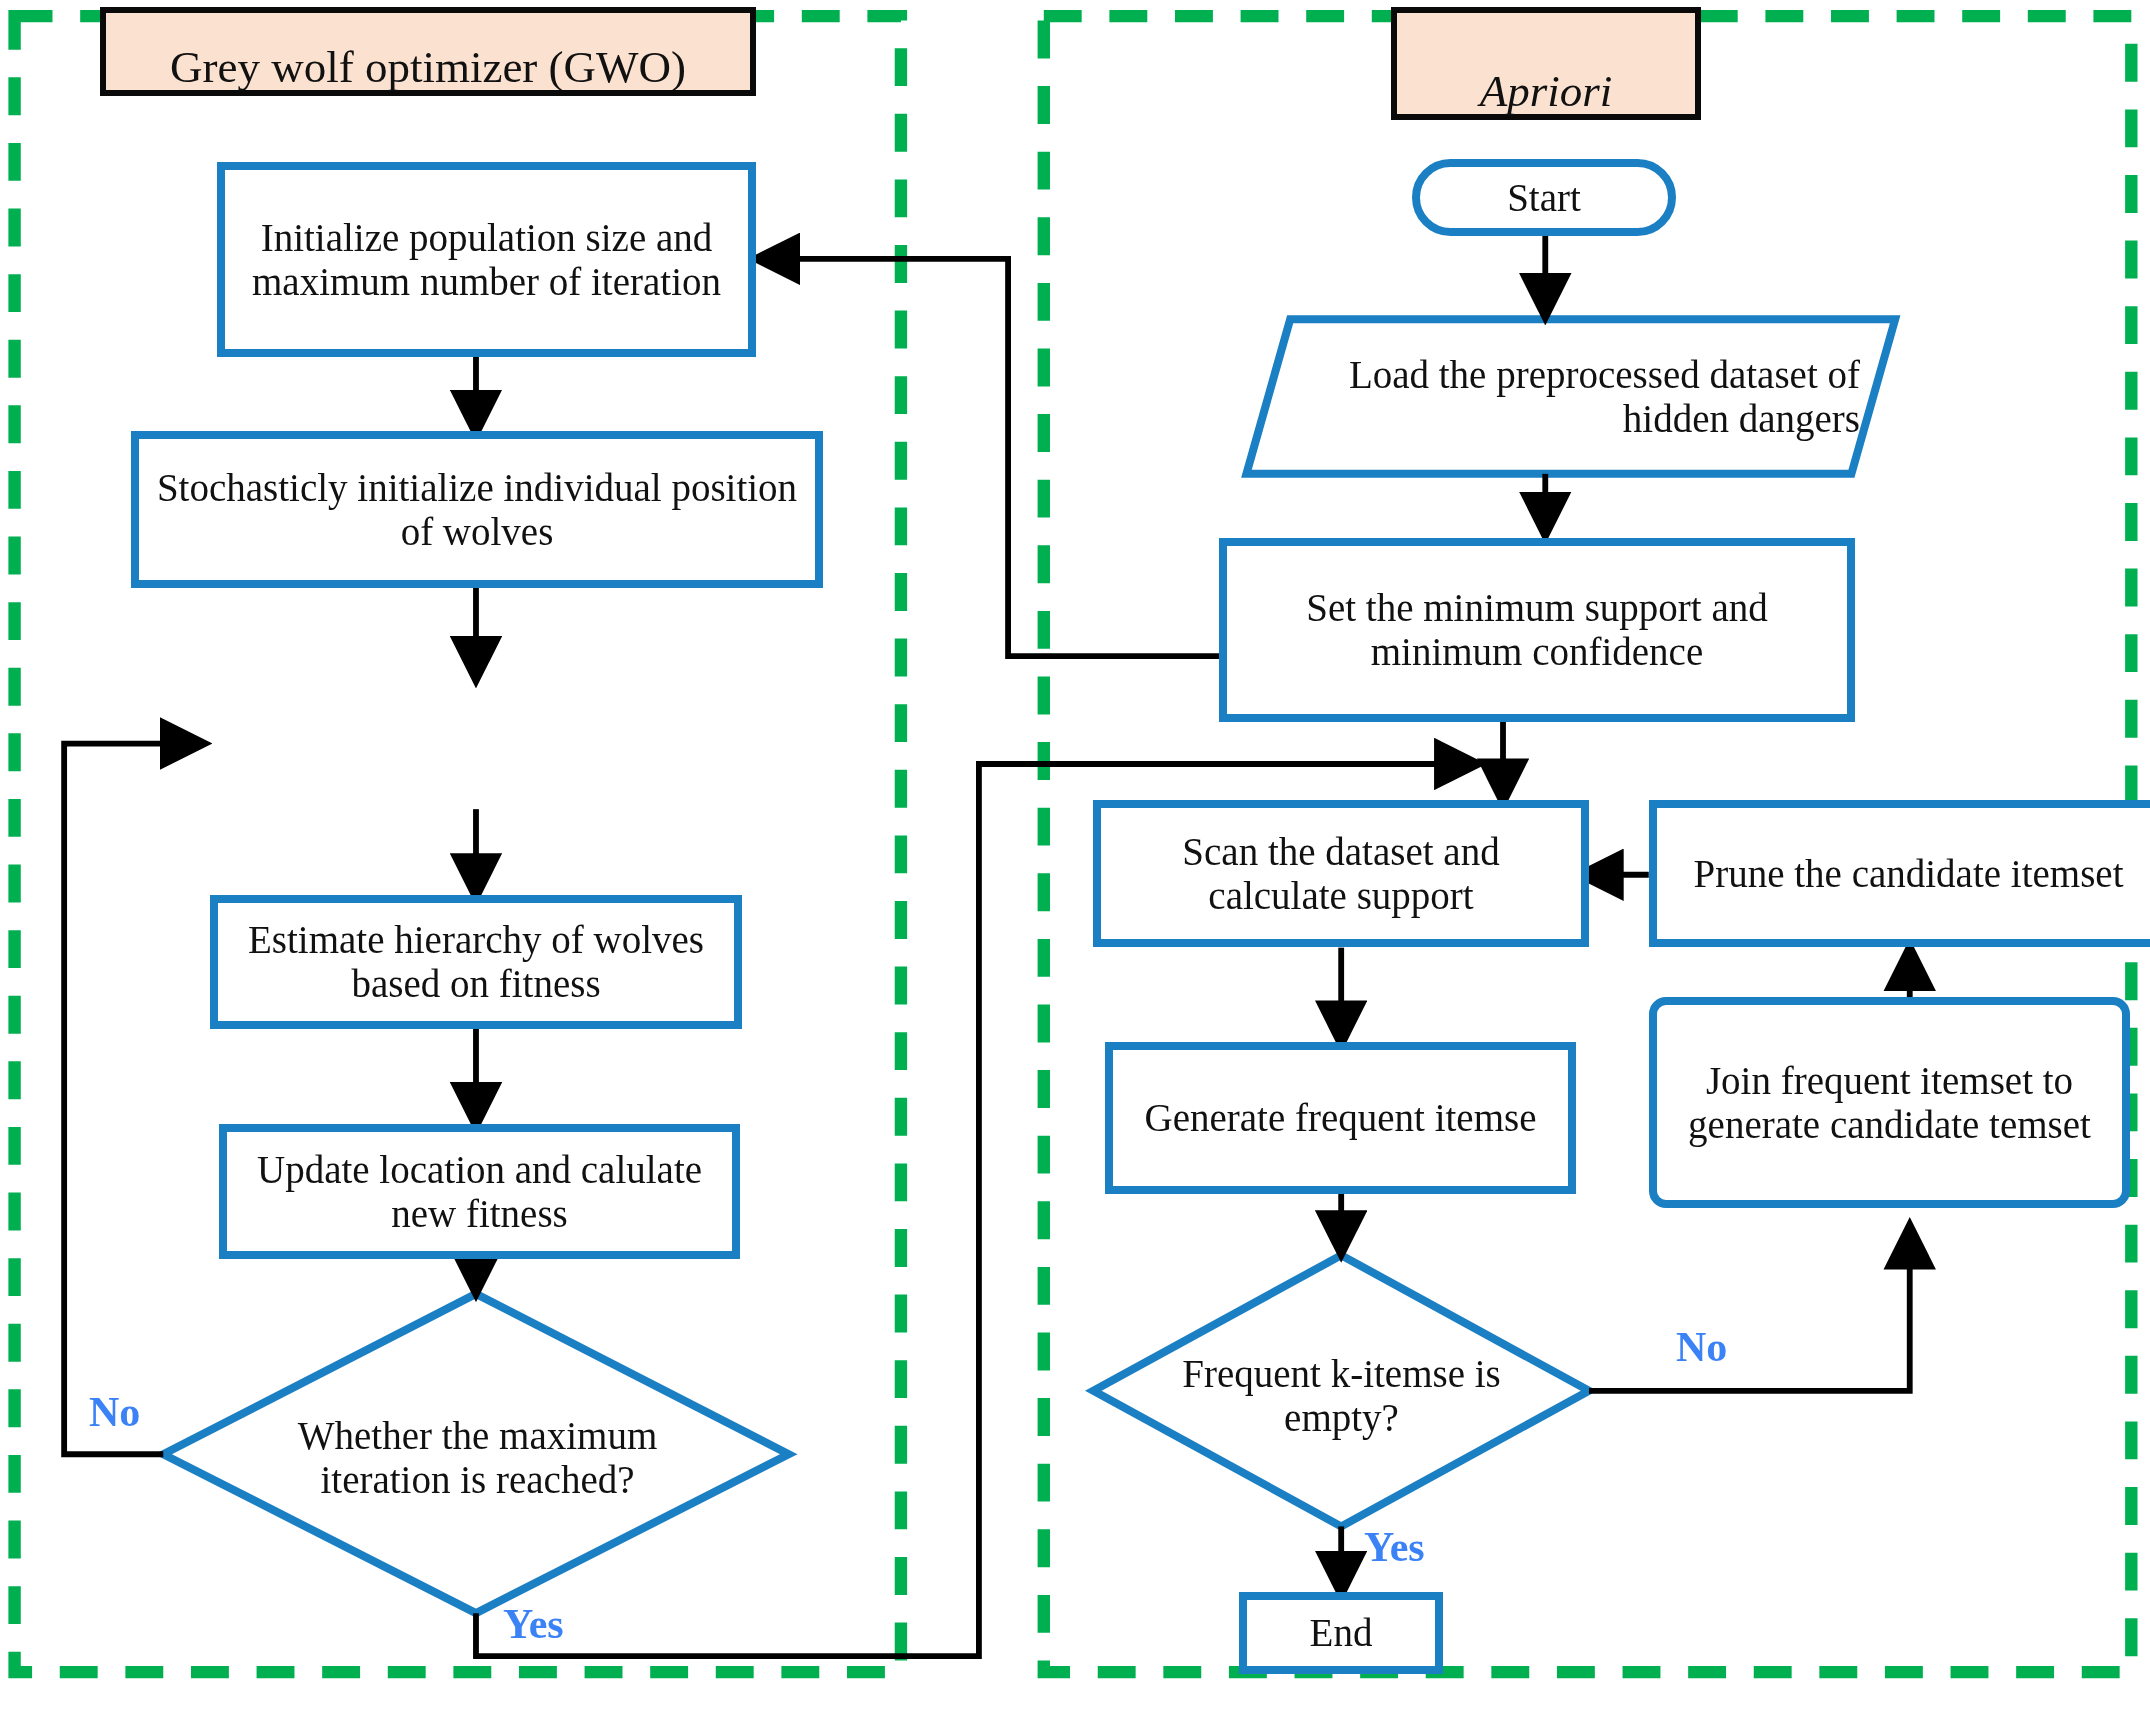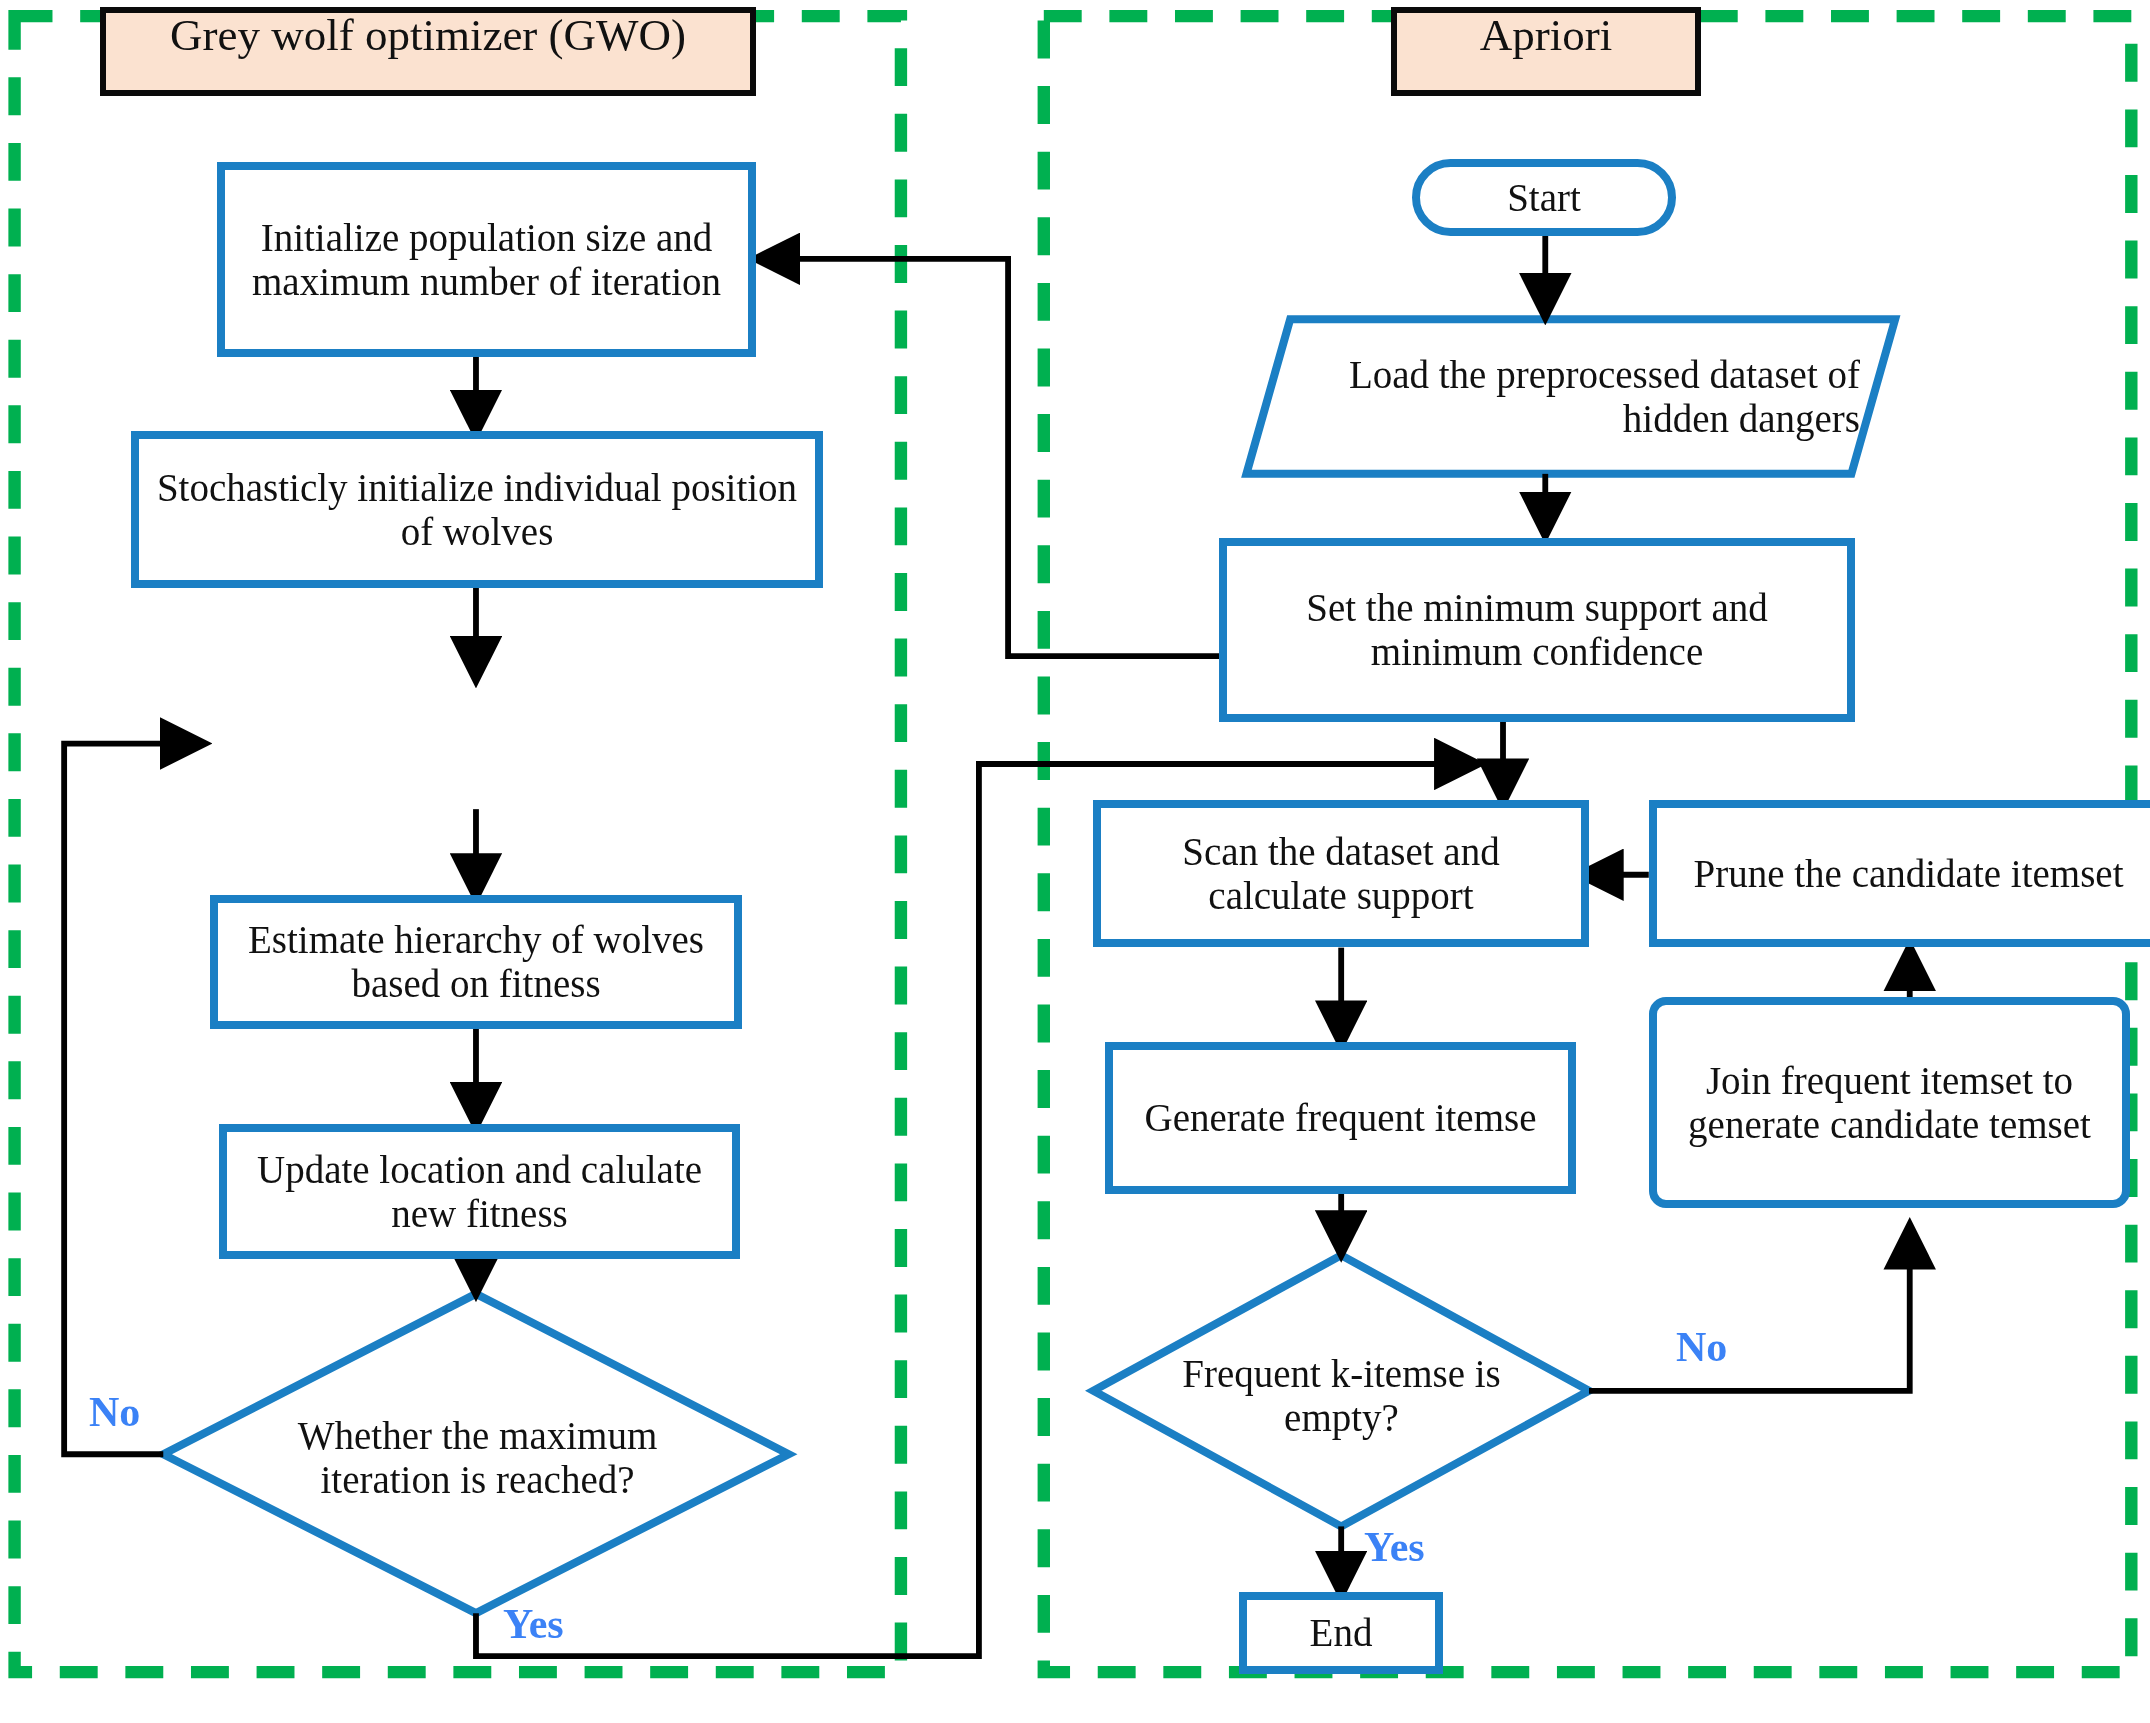--- a/index.html
+++ b/index.html
@@ -4,21 +4,21 @@
 <title>GWO-Apriori Flowchart</title>
 <style>
   html,body{margin:0;padding:0;background:#ffffff;}
   body{font-family:"Liberation Serif",serif;}
   #stage{position:relative;width:2151px;height:1724px;background:#fff;overflow:hidden;}
   svg#canvas{position:absolute;left:0;top:0;width:2151px;height:1724px;}
   .panel-title{
     position:absolute;
     background:#FBE2D0;
     border:6.6px solid #0a0a0a;
-    display:flex;align-items:flex-start;justify-content:center;
+    display:flex;align-items:flex-end;justify-content:center;
     font-size:45px;color:#111;line-height:1;
     box-sizing:border-box;
   }
   .node{
     position:absolute;
     box-sizing:border-box;
     display:flex;align-items:center;justify-content:center;
     text-align:center;
     color:#111;
     line-height:1.12;
@@ -98,21 +98,21 @@
     <line x1="2620" y1="1396" x2="2620" y2="1302" stroke="#000" stroke-width="8" marker-end="url(#arw)"></line>
 
     <line x1="2262" y1="1200" x2="2170" y2="1200" stroke="#000" stroke-width="8" marker-end="url(#arw)"></line>
 
     <path d="M1673,900 L1383,900 L1383,355 L1040,355" fill="none" stroke="#000" stroke-width="8" marker-end="url(#arw)"></path>
   </svg>
 
   <div class="panel-title" style="left:100px;top:7.3px;width:656px;height:89px;">
     <span>Grey wolf optimizer (GWO)</span>
   </div>
-  <div class="panel-title" style="left:1391px;top:7.3px;width:310px;height:89px;">
+  <div class="panel-title" style="left:1391px;top:7.3px;width:310px;height:113px;font-style:italic;">
     <span>Apriori</span>
   </div>
 
   <div class="node nbox" style="left:217px;top:162px;width:539px;height:195px;">
     <span>Initialize population size and maximum number of iteration</span>
   </div>
 
   <div class="node nbox" style="left:131px;top:431px;width:692px;height:157px;">
     <span>Stochasticly initialize individual position of wolves</span>
   </div>

